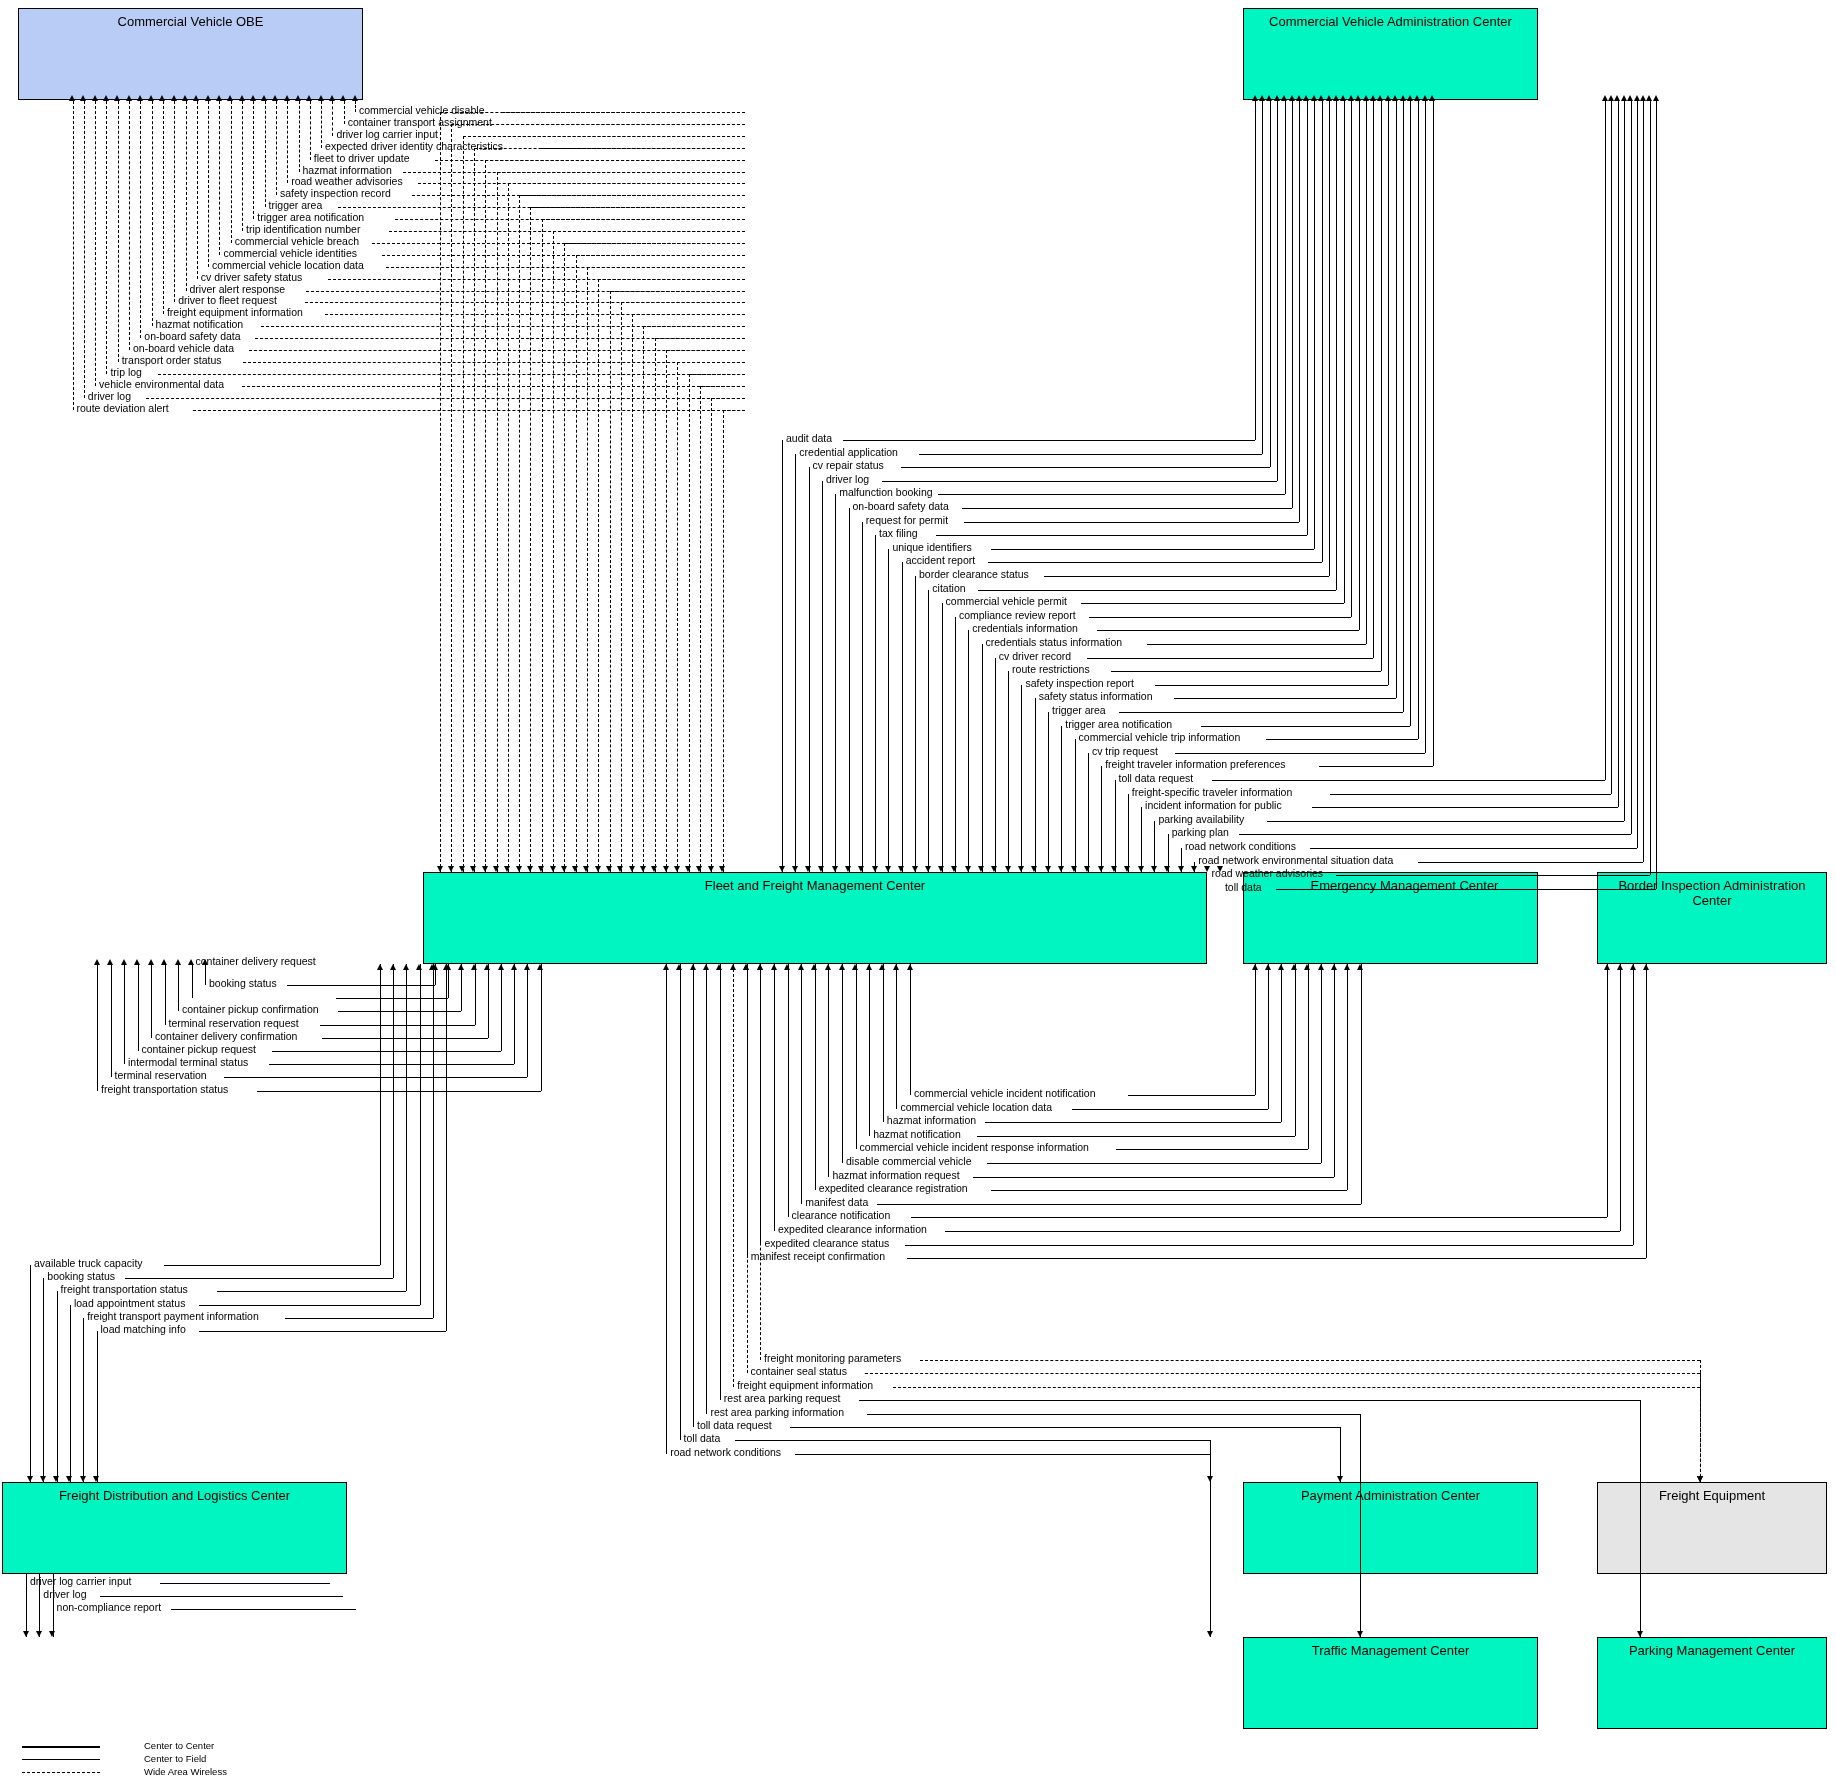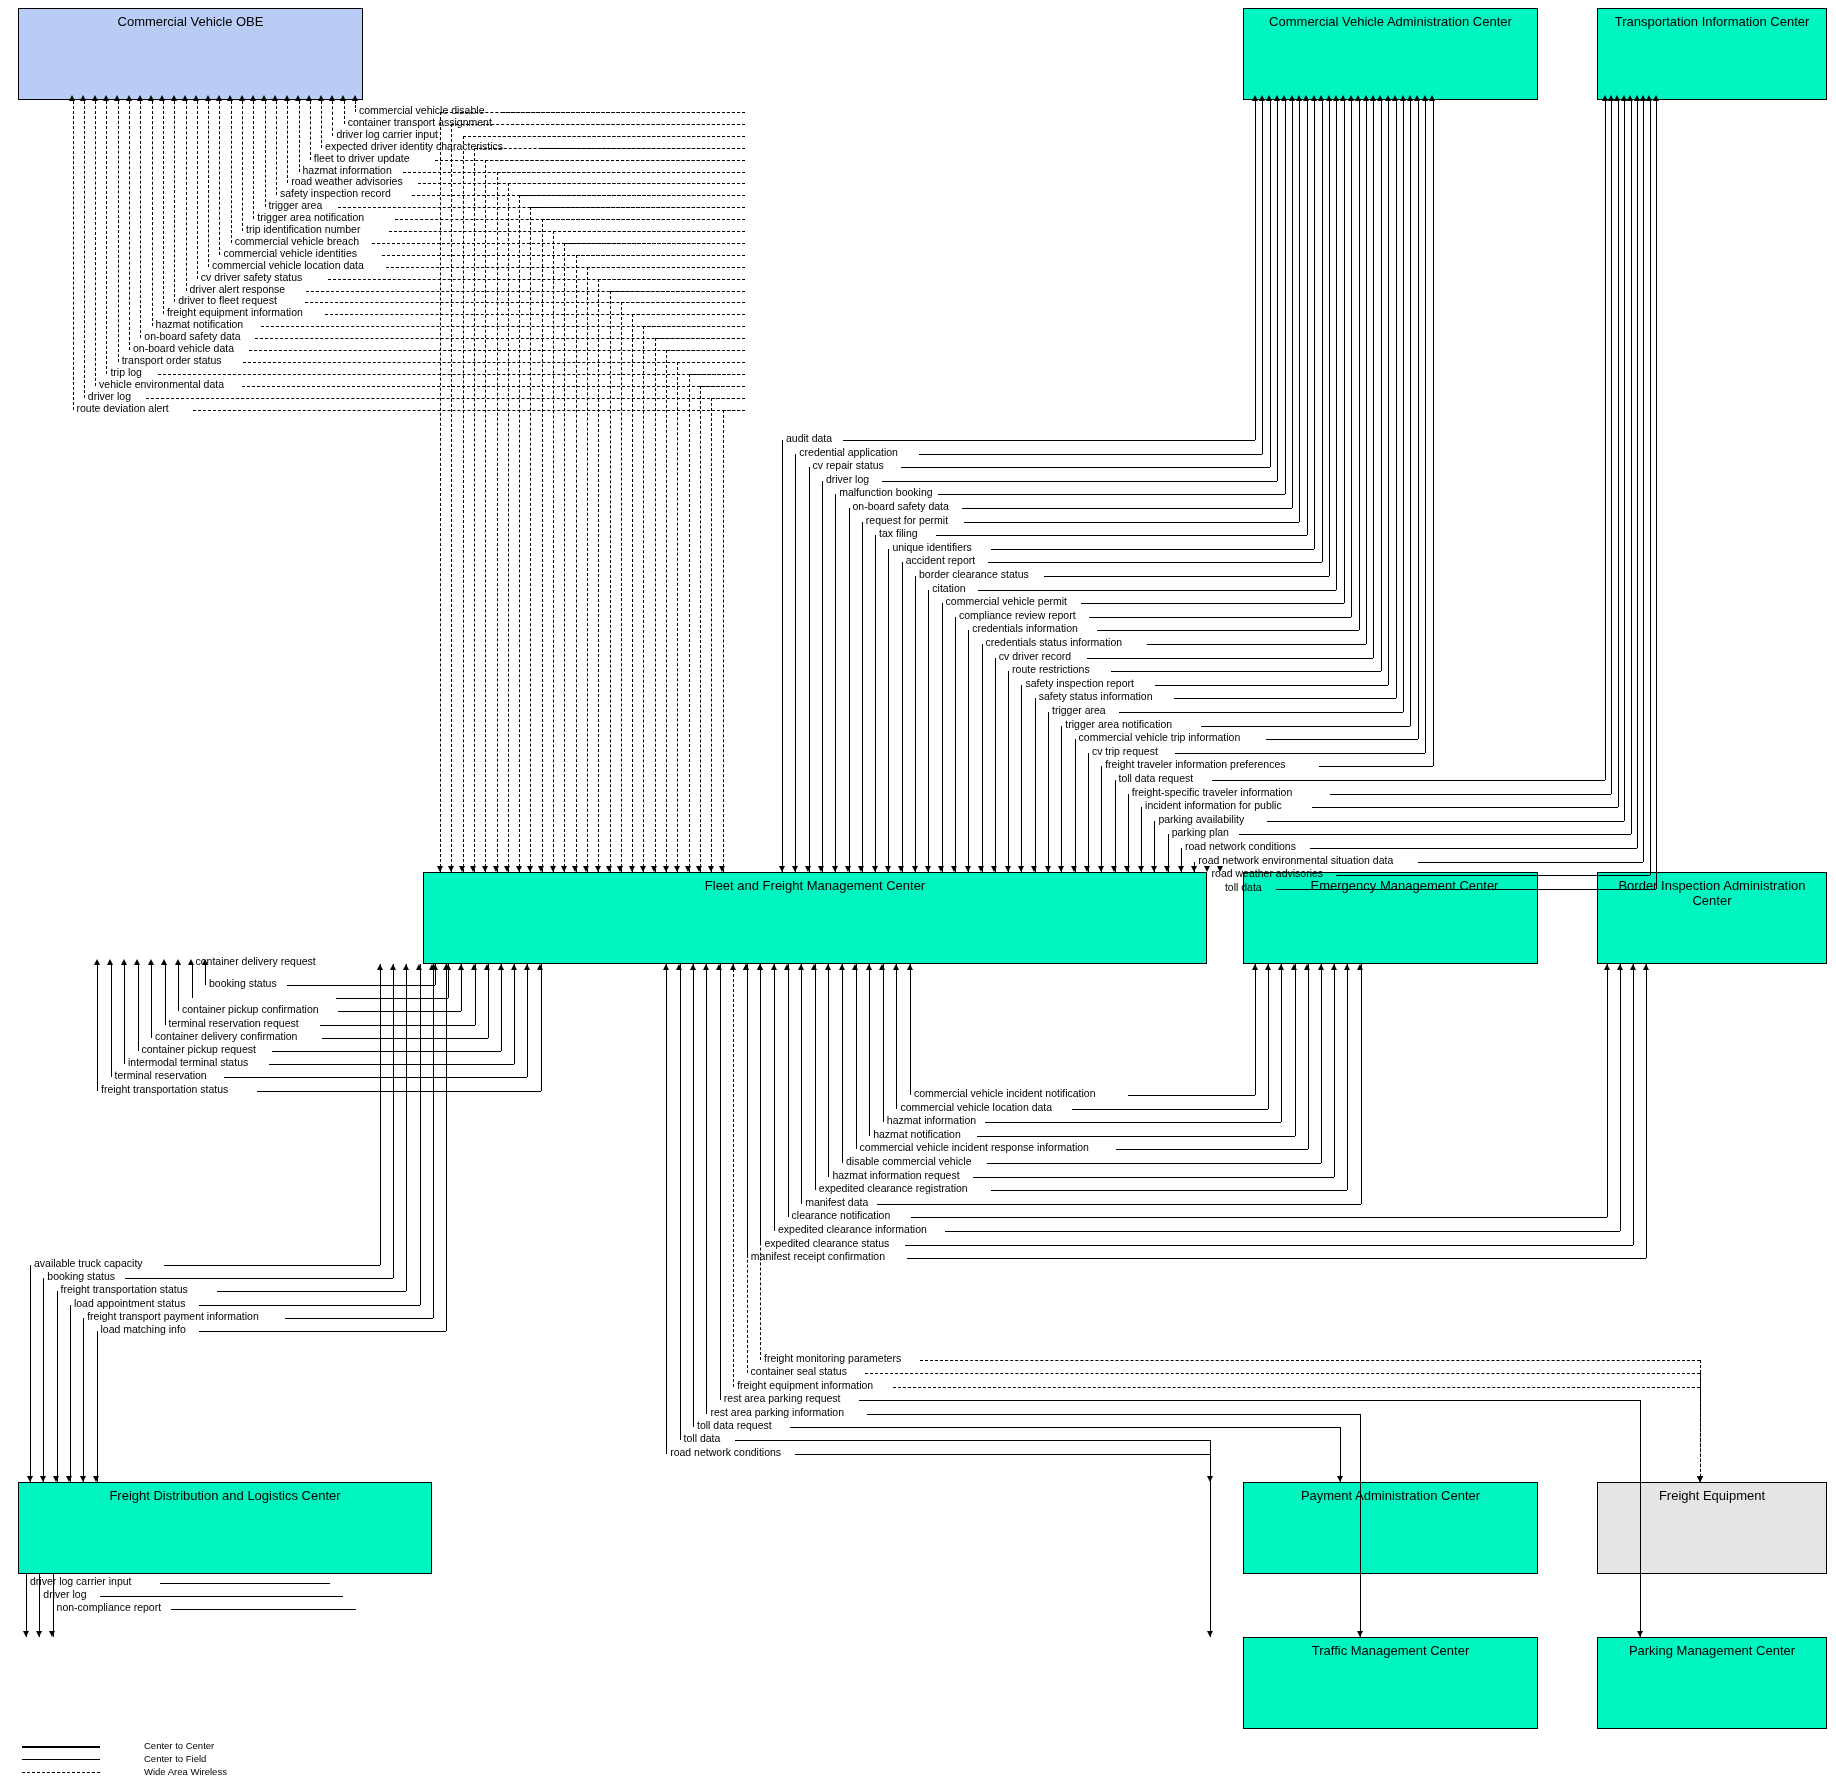--- a/index.html
+++ b/index.html
@@ -22,33 +22,30 @@
 <body>
 
 <div id="canvas">
 
   <div class="node" style="left:18px;top:8px;width:345px;height:92px;background:#b9ccf5;">
     <span class="title">Commercial Vehicle OBE</span>
   </div>
   <div class="node" style="left:1243px;top:8px;width:295px;height:92px;background:#00f5c0;">
     <span class="title">Commercial Vehicle Administration Center</span>
   </div>
-  <div class="node" style="left:1597px;top:8px;width:230px;height:92px;background:#00f5c0;">
-    <span class="title">Transportation Information Center</span>
-  </div>
   <div class="node" style="left:423px;top:872px;width:784px;height:92px;background:#00f5c0;">
     <span class="title">Fleet and Freight Management Center</span>
   </div>
   <div class="node" style="left:1243px;top:872px;width:295px;height:92px;background:#00f5c0;padding-left:28px;">
     <span class="title">Emergency Management Center</span>
   </div>
   <div class="node" style="left:1597px;top:872px;width:230px;height:92px;background:#00f5c0;">
     <span class="title" style="padding:5px 6px 0 6px;">Border Inspection Administration Center</span>
   </div>
-  <div class="node" style="left:18px;top:1482px;width:414px;height:92px;background:#00f5c0;">
+  <div class="node" style="left:2px;top:1482px;width:345px;height:92px;background:#00f5c0;">
     <span class="title">Freight Distribution and Logistics Center</span>
   </div>
   <div class="node" style="left:1243px;top:1482px;width:295px;height:92px;background:#00f5c0;">
     <span class="title">Payment Administration Center</span>
   </div>
   <div class="node" style="left:1597px;top:1482px;width:230px;height:92px;background:#e5e5e5;">
     <span class="title">Freight Equipment</span>
   </div>
   <div class="node" style="left:1243px;top:1637px;width:295px;height:92px;background:#00f5c0;">
     <span class="title">Traffic Management Center</span>

